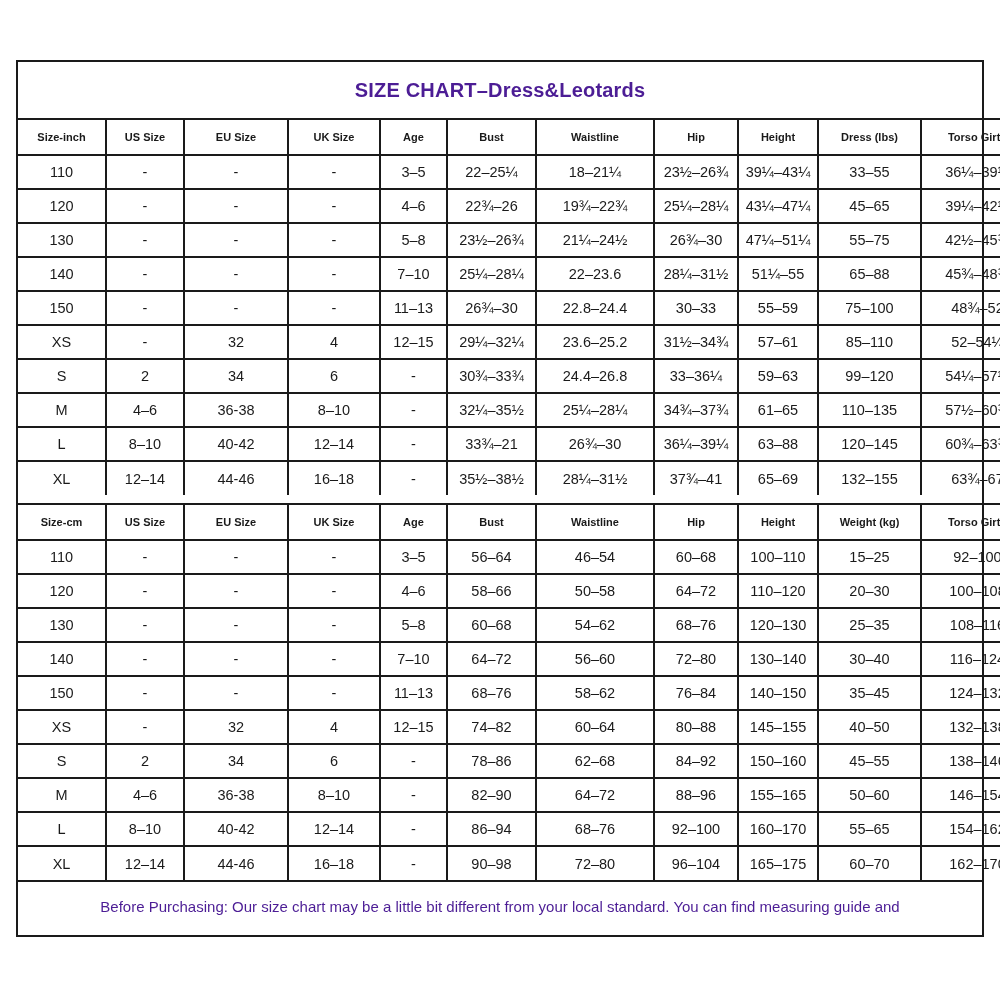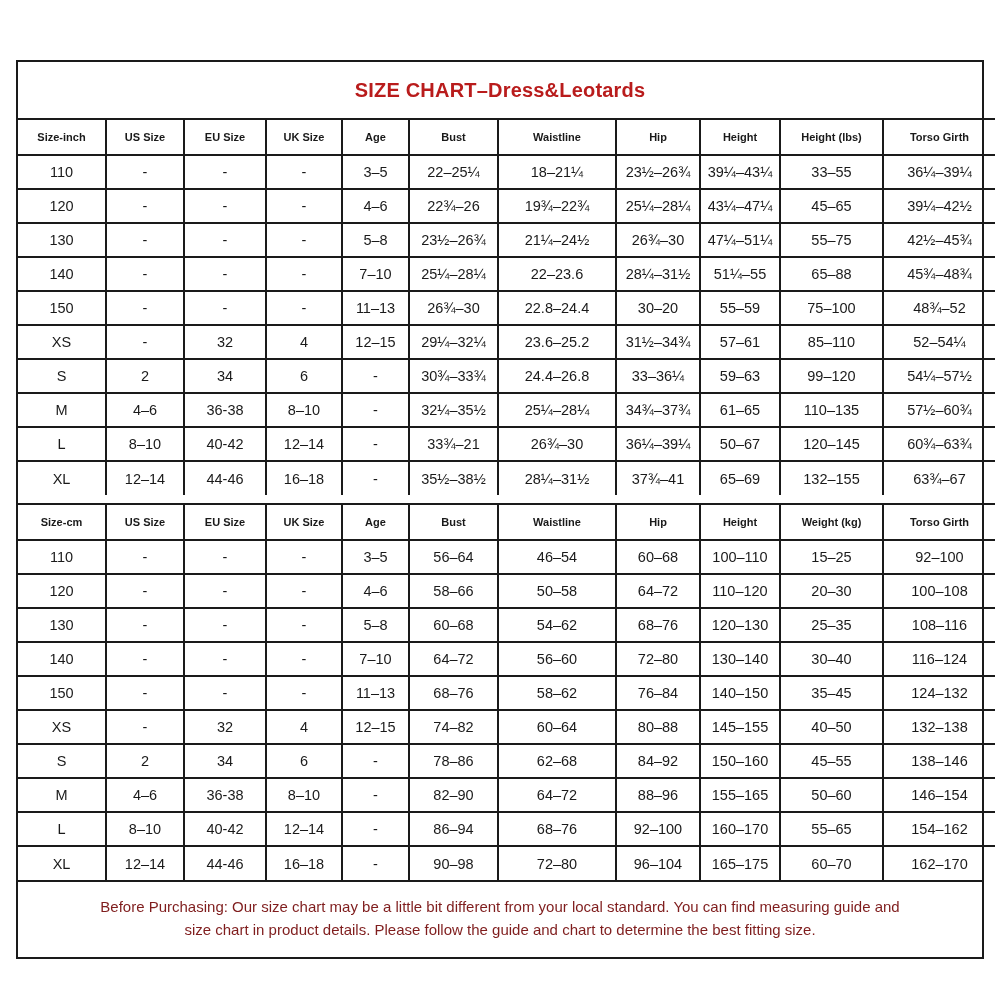--- a/index.html
+++ b/index.html
@@ -28,21 +28,21 @@
     border: 2px solid #1a1a1a;
     box-sizing: border-box;
     background: #ffffff;
   }
   .title {
     text-align: center;
     font-size: 20px;
     font-weight: bold;
     letter-spacing: 0.2px;
     padding: 17px 0 16px 0;
-    color: #b91c1c;
+    color: #4c1d95;
   }
   table {
     border-collapse: collapse;
     width: 100%;
     table-layout: fixed;
   }
   table td, table th {
     border-top: 2px solid #1a1a1a;
     border-right: 2px solid #1a1a1a;
     text-align: center;
@@ -60,40 +60,40 @@
   }
   table th {
     font-weight: bold;
     font-size: 11px;
   }
   thead th {
     height: 36px;
   }
   .col-0 { width: 88px; }
   .col-1 { width: 78px; }
-  .col-2 { width: 82px; }
-  .col-3 { width: 76px; }
+  .col-2 { width: 104px; }
+  .col-3 { width: 92px; }
   .col-4 { width: 67px; }
   .col-5 { width: 89px; border-radius: 13px; }
   .col-6 { width: 118px; }
   .col-7 { width: 84px; }
   .col-8 { width: 80px; }
   .col-9 { width: 103px; }
   .col-10 { width: 112px; }
   .spacer-gap {
     height: 8px;
     background: #ffffff;
   }
   .note {
     border-top: 2px solid #1a1a1a;
     padding: 14px 18px 16px 18px;
     font-size: 15px;
     line-height: 1.5;
     text-align: center;
-    color: #7f1d1d;
+    color: #4c1d95;
   }
   .note .line1 { display: block; }
   .note .line2 { display: block; }
 </style>
 </head>
 <body>
 
 <div class="page">
   <div class="chart-frame">
 
@@ -104,21 +104,21 @@
         <tr>
           <th class="col-0">Size-inch</th>
           <th class="col-1">US Size</th>
           <th class="col-2">EU Size</th>
           <th class="col-3">UK Size</th>
           <th class="col-4">Age</th>
           <th class="col-5">Bust</th>
           <th class="col-6">Waistline</th>
           <th class="col-7">Hip</th>
           <th class="col-8">Height</th>
-          <th class="col-9">Height (lbs)</th>
+          <th class="col-9">Dress (lbs)</th>
           <th class="col-10">Torso Girth</th>
         </tr>
       </thead>
       <tbody>
         <tr>
           <td>110</td>
           <td>-</td>
           <td>-</td>
           <td>-</td>
           <td>3–5</td>
@@ -169,21 +169,21 @@
           <td>45¾–48¾</td>
         </tr>
         <tr>
           <td>150</td>
           <td>-</td>
           <td>-</td>
           <td>-</td>
           <td>11–13</td>
           <td>26¾–30</td>
           <td>22.8–24.4</td>
-          <td>30–20</td>
+          <td>30–33</td>
           <td>55–59</td>
           <td>75–100</td>
           <td>48¾–52</td>
         </tr>
         <tr>
           <td>XS</td>
           <td>-</td>
           <td>32</td>
           <td>4</td>
           <td>12–15</td>
@@ -222,21 +222,21 @@
         </tr>
         <tr>
           <td>L</td>
           <td>8–10</td>
           <td>40-42</td>
           <td>12–14</td>
           <td>-</td>
           <td>33¾–21</td>
           <td>26¾–30</td>
           <td>36¼–39¼</td>
-          <td>50–67</td>
+          <td>63–88</td>
           <td>120–145</td>
           <td>60¾–63¾</td>
         </tr>
         <tr>
           <td>XL</td>
           <td>12–14</td>
           <td>44-46</td>
           <td>16–18</td>
           <td>-</td>
           <td>35½–38½</td>
@@ -396,17 +396,16 @@
           <td>96–104</td>
           <td>165–175</td>
           <td>60–70</td>
           <td>162–170</td>
         </tr>
       </tbody>
     </table>
 
     <div class="note">
       <span class="line1">Before Purchasing: Our size chart may be a little bit different from your local standard. You can find measuring guide and</span>
-      <span class="line2">size chart in product details. Please follow the guide and chart to determine the best fitting size.</span>
     </div>
 
   </div>
 </div>
 
 </body></html>

